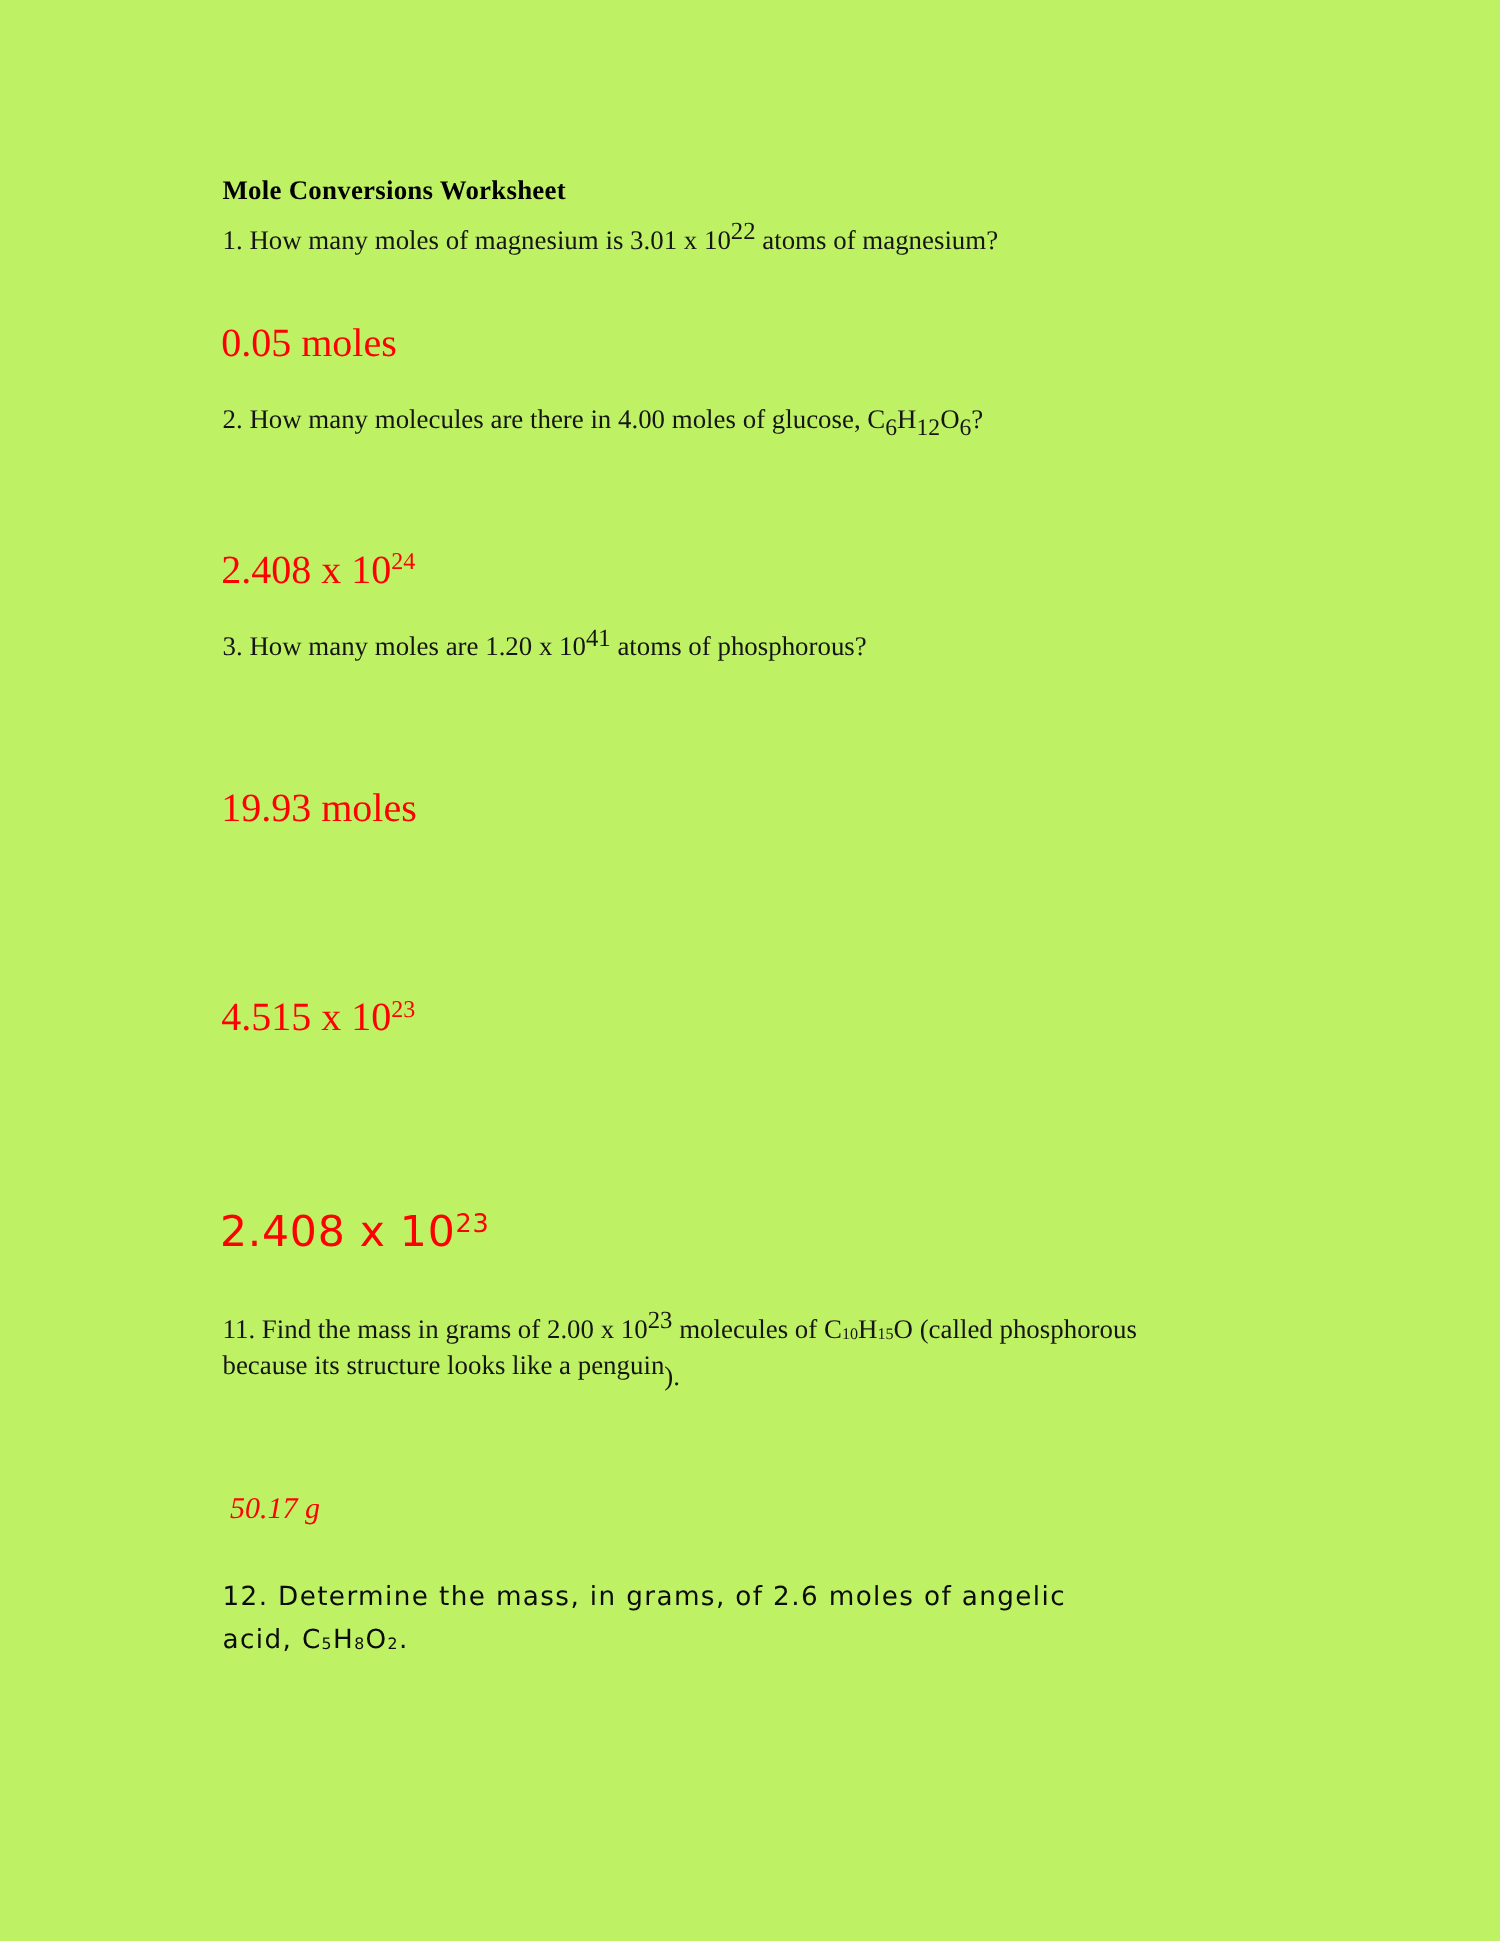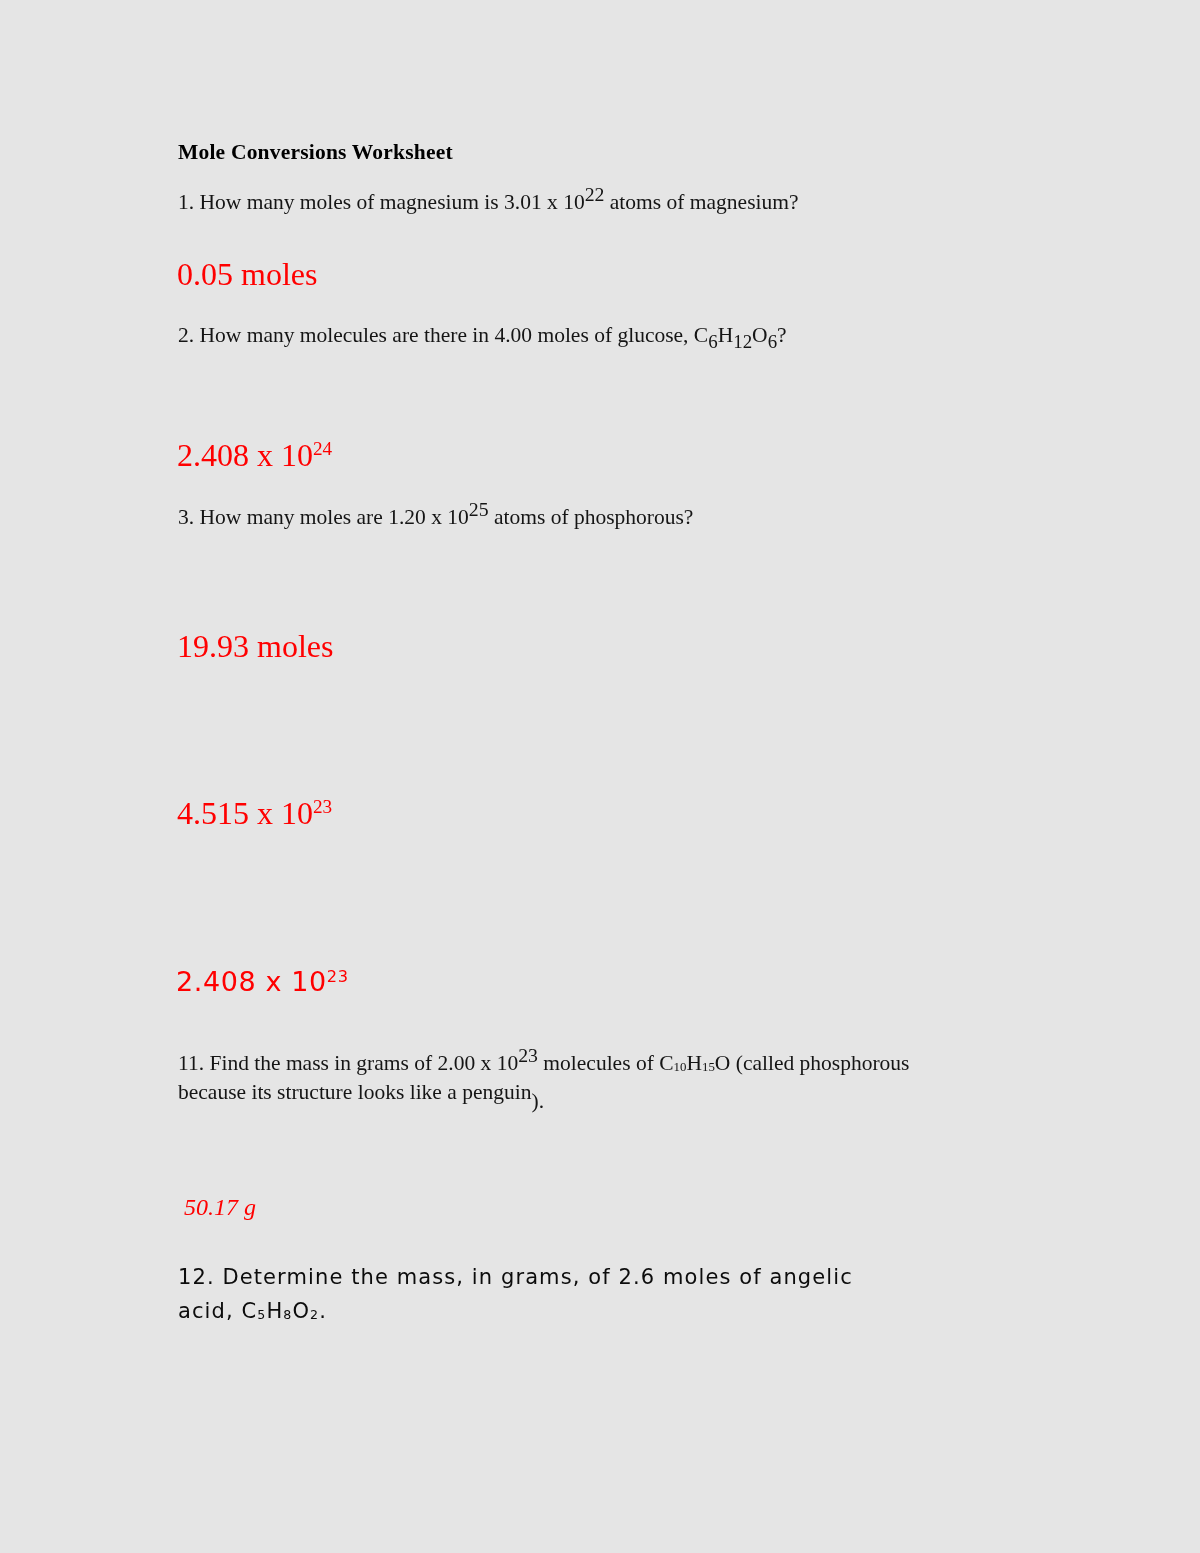--- a/index.html
+++ b/index.html
@@ -4,21 +4,21 @@
 <style>
   html, body {
     margin: 0;
     padding: 0;
     background: #ffffff;
   }
   .page {
     position: relative;
     width: 1200px;
     height: 1553px;
-    background: #e5e5e5;
+    background: #bef264;
     overflow: hidden;
   }
   .block {
     position: absolute;
     white-space: nowrap;
   }
   .wrapblock {
     position: absolute;
     white-space: normal;
   }
@@ -50,21 +50,21 @@
     color: #ff0000;
   }
   .a-serif-small {
     font-family: "Liberation Serif", serif;
     font-size: 24px;
     color: #ff0000;
   }
   
   .a-sans {
     font-family: "DejaVu Sans", sans-serif;
-    font-size: 27px;
+    font-size: 34px;
     letter-spacing: 0.6px;
     color: #ff0000;
   }
   
   .s-sup {          
     font-size: 0.92em;
     vertical-align: 0.38em;
     line-height: 0;
   }
   .s-supsm {        
@@ -81,21 +81,21 @@
     font-size: 0.60em;
     vertical-align: -0.10em;
     line-height: 0;
   }
   .s-drop {         
     vertical-align: -0.42em;
     line-height: 0;
   }
   
   #title   { left: 178px; top: 140px; }
-  #q1      { left: 178px; top: 190px; }
+  #q1      { left: 178px; top: 180px; }
   #a1      { left: 177px; top: 256px; }
   #q2      { left: 178px; top: 323px; }
   #a2      { left: 177px; top: 437px; }
   #q3      { left: 178px; top: 505px; }
   #a3      { left: 177px; top: 600px; margin-top: 28px; }
   #q4      { left: 178px; top: 692px; }
   #a4      { left: 177px; top: 795px; }
   #q5      { left: 178px; top: 860px; }
   #a5      { left: 176px; top: 966px; }
   #q11     { left: 178px; top: 1049px; width: 880px; line-height: 29px; }
@@ -110,21 +110,21 @@
   <div id="title" class="block doc-title">Mole Conversions Worksheet</div>
 
   <div id="q1" class="block q-serif"><span>1. How many moles of magnesium is 3.01 x 10</span><span class="s-sup">22</span><span> atoms of magnesium?</span></div>
 
   <div id="a1" class="block a-serif"><span>0.05 moles</span></div>
 
   <div id="q2" class="block q-serif"><span>2. How many molecules are there in 4.00 moles of glucose, C</span><span class="s-sub">6</span><span>H</span><span class="s-sub">12</span><span>O</span><span class="s-sub">6</span><span>?</span></div>
 
   <div id="a2" class="block a-serif"><span>2.408 x 10</span><span class="s-supsm">24</span></div>
 
-  <div id="q3" class="block q-serif"><span>3. How many moles are 1.20 x 10</span><span class="s-sup">25</span><span> atoms of phosphorous?</span></div>
+  <div id="q3" class="block q-serif"><span>3. How many moles are 1.20 x 10</span><span class="s-sup">41</span><span> atoms of phosphorous?</span></div>
 
   <div id="a3" class="block a-serif"><span>19.93 moles</span></div>
 
 
   <div id="a4" class="block a-serif"><span>4.515 x 10</span><span class="s-supsm">23</span></div>
 
 
   <div id="a5" class="block a-sans"><span>2.408 x 10</span><span class="s-supsm">23</span></div>
 
   <div id="q11" class="wrapblock q-serif"><span>11. Find the mass in grams of 2.00 x 10</span><span class="s-sup">23</span><span> molecules of C</span><span class="s-subsm">10</span><span>H</span><span class="s-subsm">15</span><span>O (called phosphorous</span><br><span>because its structure looks like a penguin</span><span class="s-drop">).</span></div>

